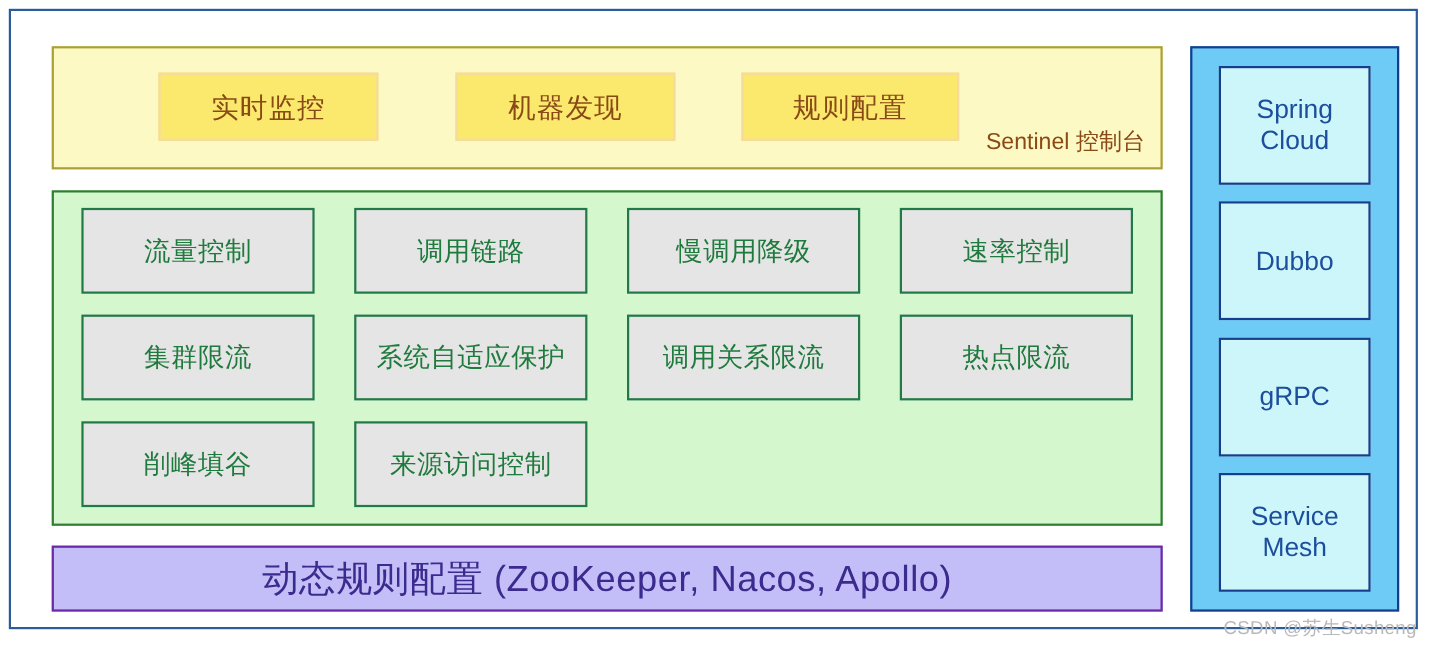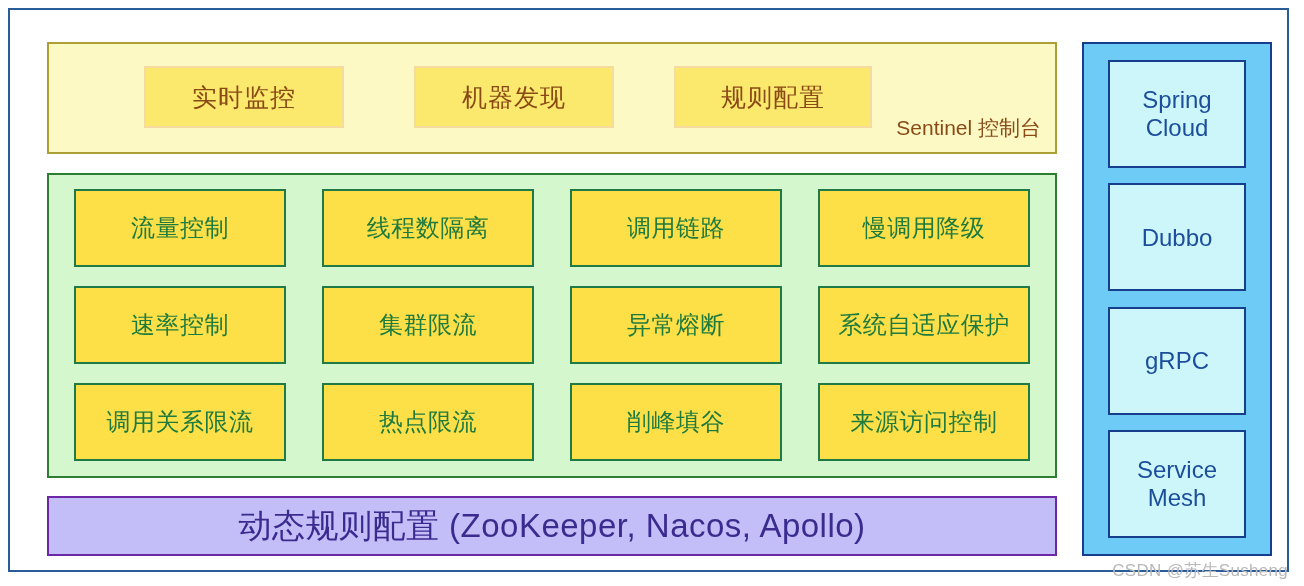--- a/index.html
+++ b/index.html
@@ -95,21 +95,21 @@
   .feature-grid {
     display: grid;
     grid-template-columns: repeat(4, 1fr);
     grid-auto-rows: 78px;
     column-gap: 36px;
     row-gap: 19px;
     height: 100%;
     box-sizing: border-box;
   }
   .feature-cell {
-    background: #fde047;
+    background: #e5e5e5;
     border: 2px solid #1f7a45;
     box-sizing: border-box;
     display: flex;
     align-items: center;
     justify-content: center;
     color: #1f7a3d;
     font-size: 24px;
     letter-spacing: 0.5px;
     text-align: center;
     font-family: Liberation Mono, monospace;
@@ -195,37 +195,31 @@
       </div>
       <div class="console-label">Sentinel 控制台</div>
     </div>
 
     <div class="feature-panel">
       <div class="feature-grid">
         <div class="feature-cell">
           <span>流量控制</span>
         </div>
         <div class="feature-cell">
-          <span>线程数隔离</span>
-        </div>
-        <div class="feature-cell">
           <span>调用链路</span>
         </div>
         <div class="feature-cell">
           <span>慢调用降级</span>
         </div>
 
         <div class="feature-cell">
           <span>速率控制</span>
         </div>
         <div class="feature-cell">
           <span>集群限流</span>
-        </div>
-        <div class="feature-cell">
-          <span>异常熔断</span>
         </div>
         <div class="feature-cell">
           <span>系统自适应保护</span>
         </div>
 
         <div class="feature-cell">
           <span>调用关系限流</span>
         </div>
         <div class="feature-cell">
           <span>热点限流</span>

